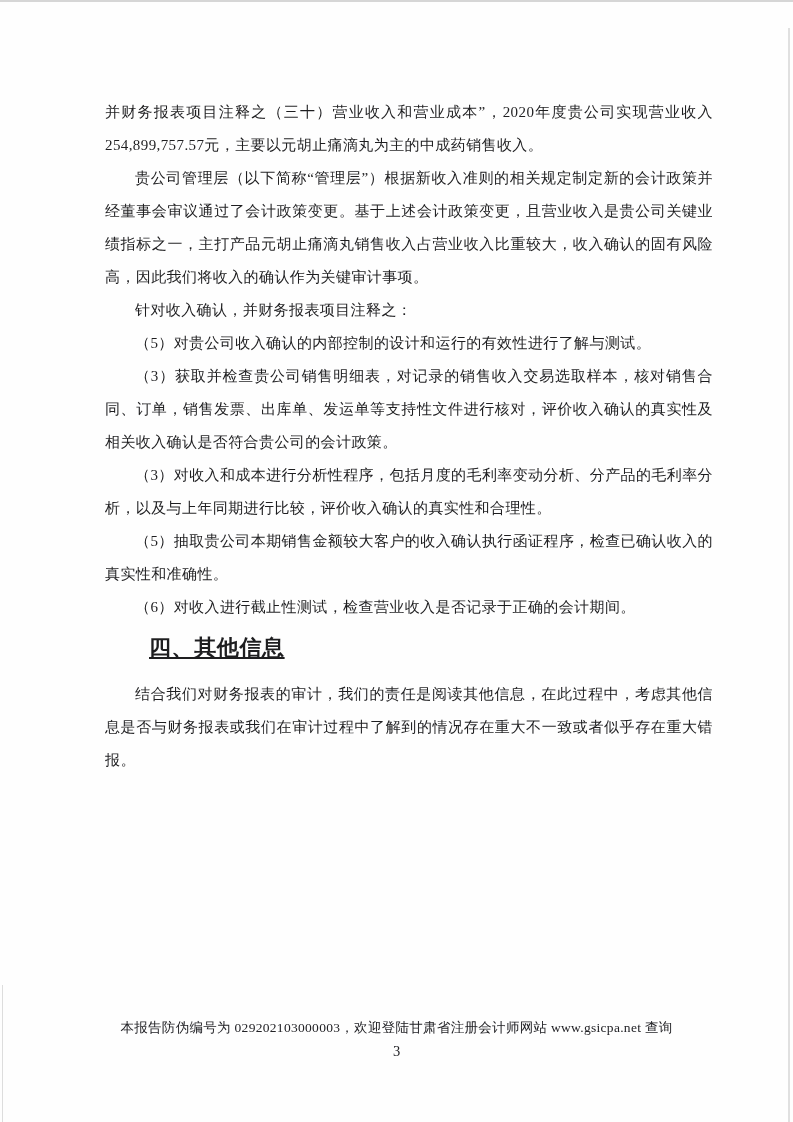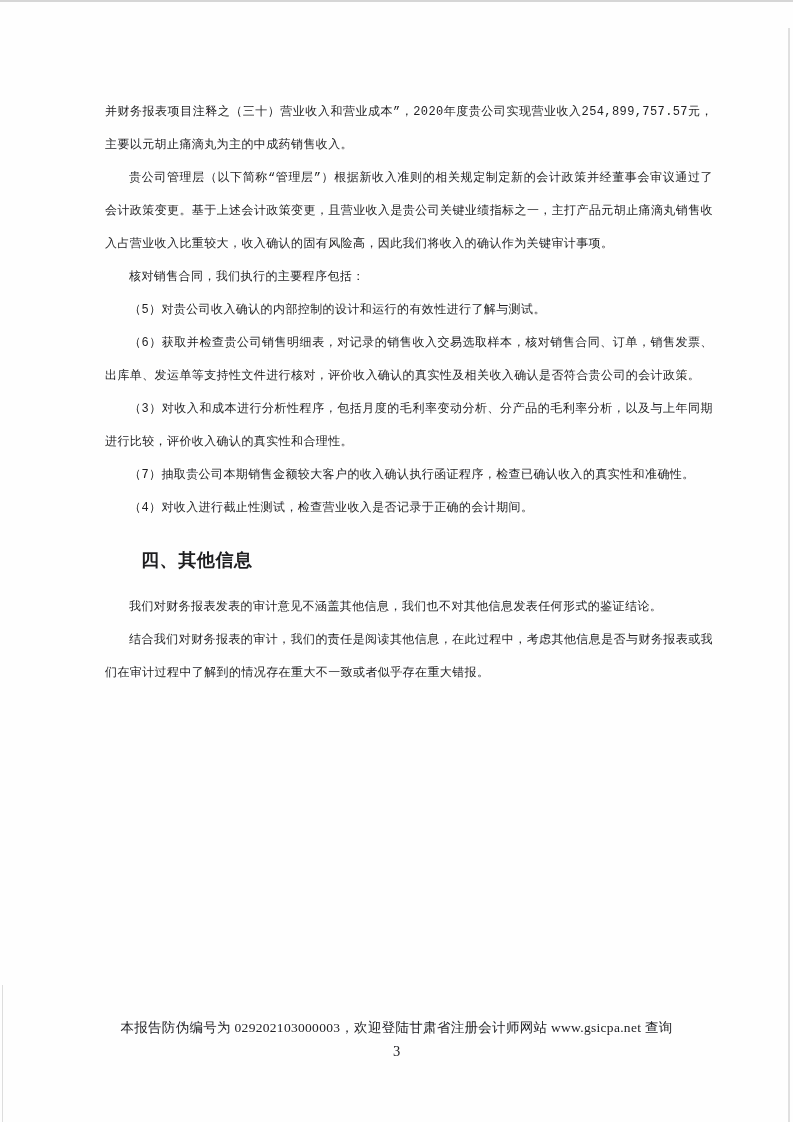--- a/index.html
+++ b/index.html
@@ -23,35 +23,35 @@
   .edge-left   { top: 985px; left: 2px; width: 1px; height: 137px; opacity: .45; }
 
   .content {
     position: absolute;
     top: 96px;
     left: 105px;
     width: 608px;
   }
   .para {
     margin: 0;
-    font-size: 12px;
+    font-size: 15px;
     line-height: 33px;
     text-align: justify;
     text-indent: 2em;
     letter-spacing: 0.4px;
-    font-family: Liberation Mono, monospace;
   }
   .para.cont { text-indent: 0; }
   .heading {
-    margin: 19px 0 14px 0;
-    font-size: 18px;
+    margin: 7px 0 14px 0;
+    font-size: 22px;
     line-height: 33px;
     font-weight: 700;
     text-indent: 2em;
     letter-spacing: 0.6px;
+    text-decoration: underline;
   }
   .footer-note {
     position: absolute;
     top: 1019px;
     left: 0;
     width: 793px;
     text-align: center;
     font-size: 13.5px;
     line-height: 18px;
     letter-spacing: 0.3px;
@@ -71,27 +71,26 @@
 <body>
 
 <div class="sheet">
   <div class="edge edge-top"></div>
   <div class="edge edge-right"></div>
   <div class="edge edge-left"></div>
 
   <main class="content">
     <p class="para cont">并财务报表项目注释之（三十）营业收入和营业成本”，2020年度贵公司实现营业收入254,899,757.57元，主要以元胡止痛滴丸为主的中成药销售收入。</p>
     <p class="para">贵公司管理层（以下简称“管理层”）根据新收入准则的相关规定制定新的会计政策并经董事会审议通过了会计政策变更。基于上述会计政策变更，且营业收入是贵公司关键业绩指标之一，主打产品元胡止痛滴丸销售收入占营业收入比重较大，收入确认的固有风险高，因此我们将收入的确认作为关键审计事项。</p>
-    <p class="para">核对销售合同，我们执行的主要程序包括：</p>
+    <p class="para">针对收入确认，并财务报表项目注释之：</p>
     <p class="para">（5）对贵公司收入确认的内部控制的设计和运行的有效性进行了解与测试。</p>
-    <p class="para">（6）获取并检查贵公司销售明细表，对记录的销售收入交易选取样本，核对销售合同、订单，销售发票、出库单、发运单等支持性文件进行核对，评价收入确认的真实性及相关收入确认是否符合贵公司的会计政策。</p>
+    <p class="para">（3）获取并检查贵公司销售明细表，对记录的销售收入交易选取样本，核对销售合同、订单，销售发票、出库单、发运单等支持性文件进行核对，评价收入确认的真实性及相关收入确认是否符合贵公司的会计政策。</p>
     <p class="para">（3）对收入和成本进行分析性程序，包括月度的毛利率变动分析、分产品的毛利率分析，以及与上年同期进行比较，评价收入确认的真实性和合理性。</p>
-    <p class="para">（7）抽取贵公司本期销售金额较大客户的收入确认执行函证程序，检查已确认收入的真实性和准确性。</p>
-    <p class="para">（4）对收入进行截止性测试，检查营业收入是否记录于正确的会计期间。</p>
+    <p class="para">（5）抽取贵公司本期销售金额较大客户的收入确认执行函证程序，检查已确认收入的真实性和准确性。</p>
+    <p class="para">（6）对收入进行截止性测试，检查营业收入是否记录于正确的会计期间。</p>
     <h2 class="heading">四、其他信息</h2>
-    <p class="para">我们对财务报表发表的审计意见不涵盖其他信息，我们也不对其他信息发表任何形式的鉴证结论。</p>
     <p class="para">结合我们对财务报表的审计，我们的责任是阅读其他信息，在此过程中，考虑其他信息是否与财务报表或我们在审计过程中了解到的情况存在重大不一致或者似乎存在重大错报。</p>
 
   </main>
 
   <div class="footer-note">本报告防伪编号为 029202103000003，欢迎登陆甘肃省注册会计师网站 www.gsicpa.net 查询</div>
   <div class="page-number">3</div>
 </div>
 
 </body></html>

